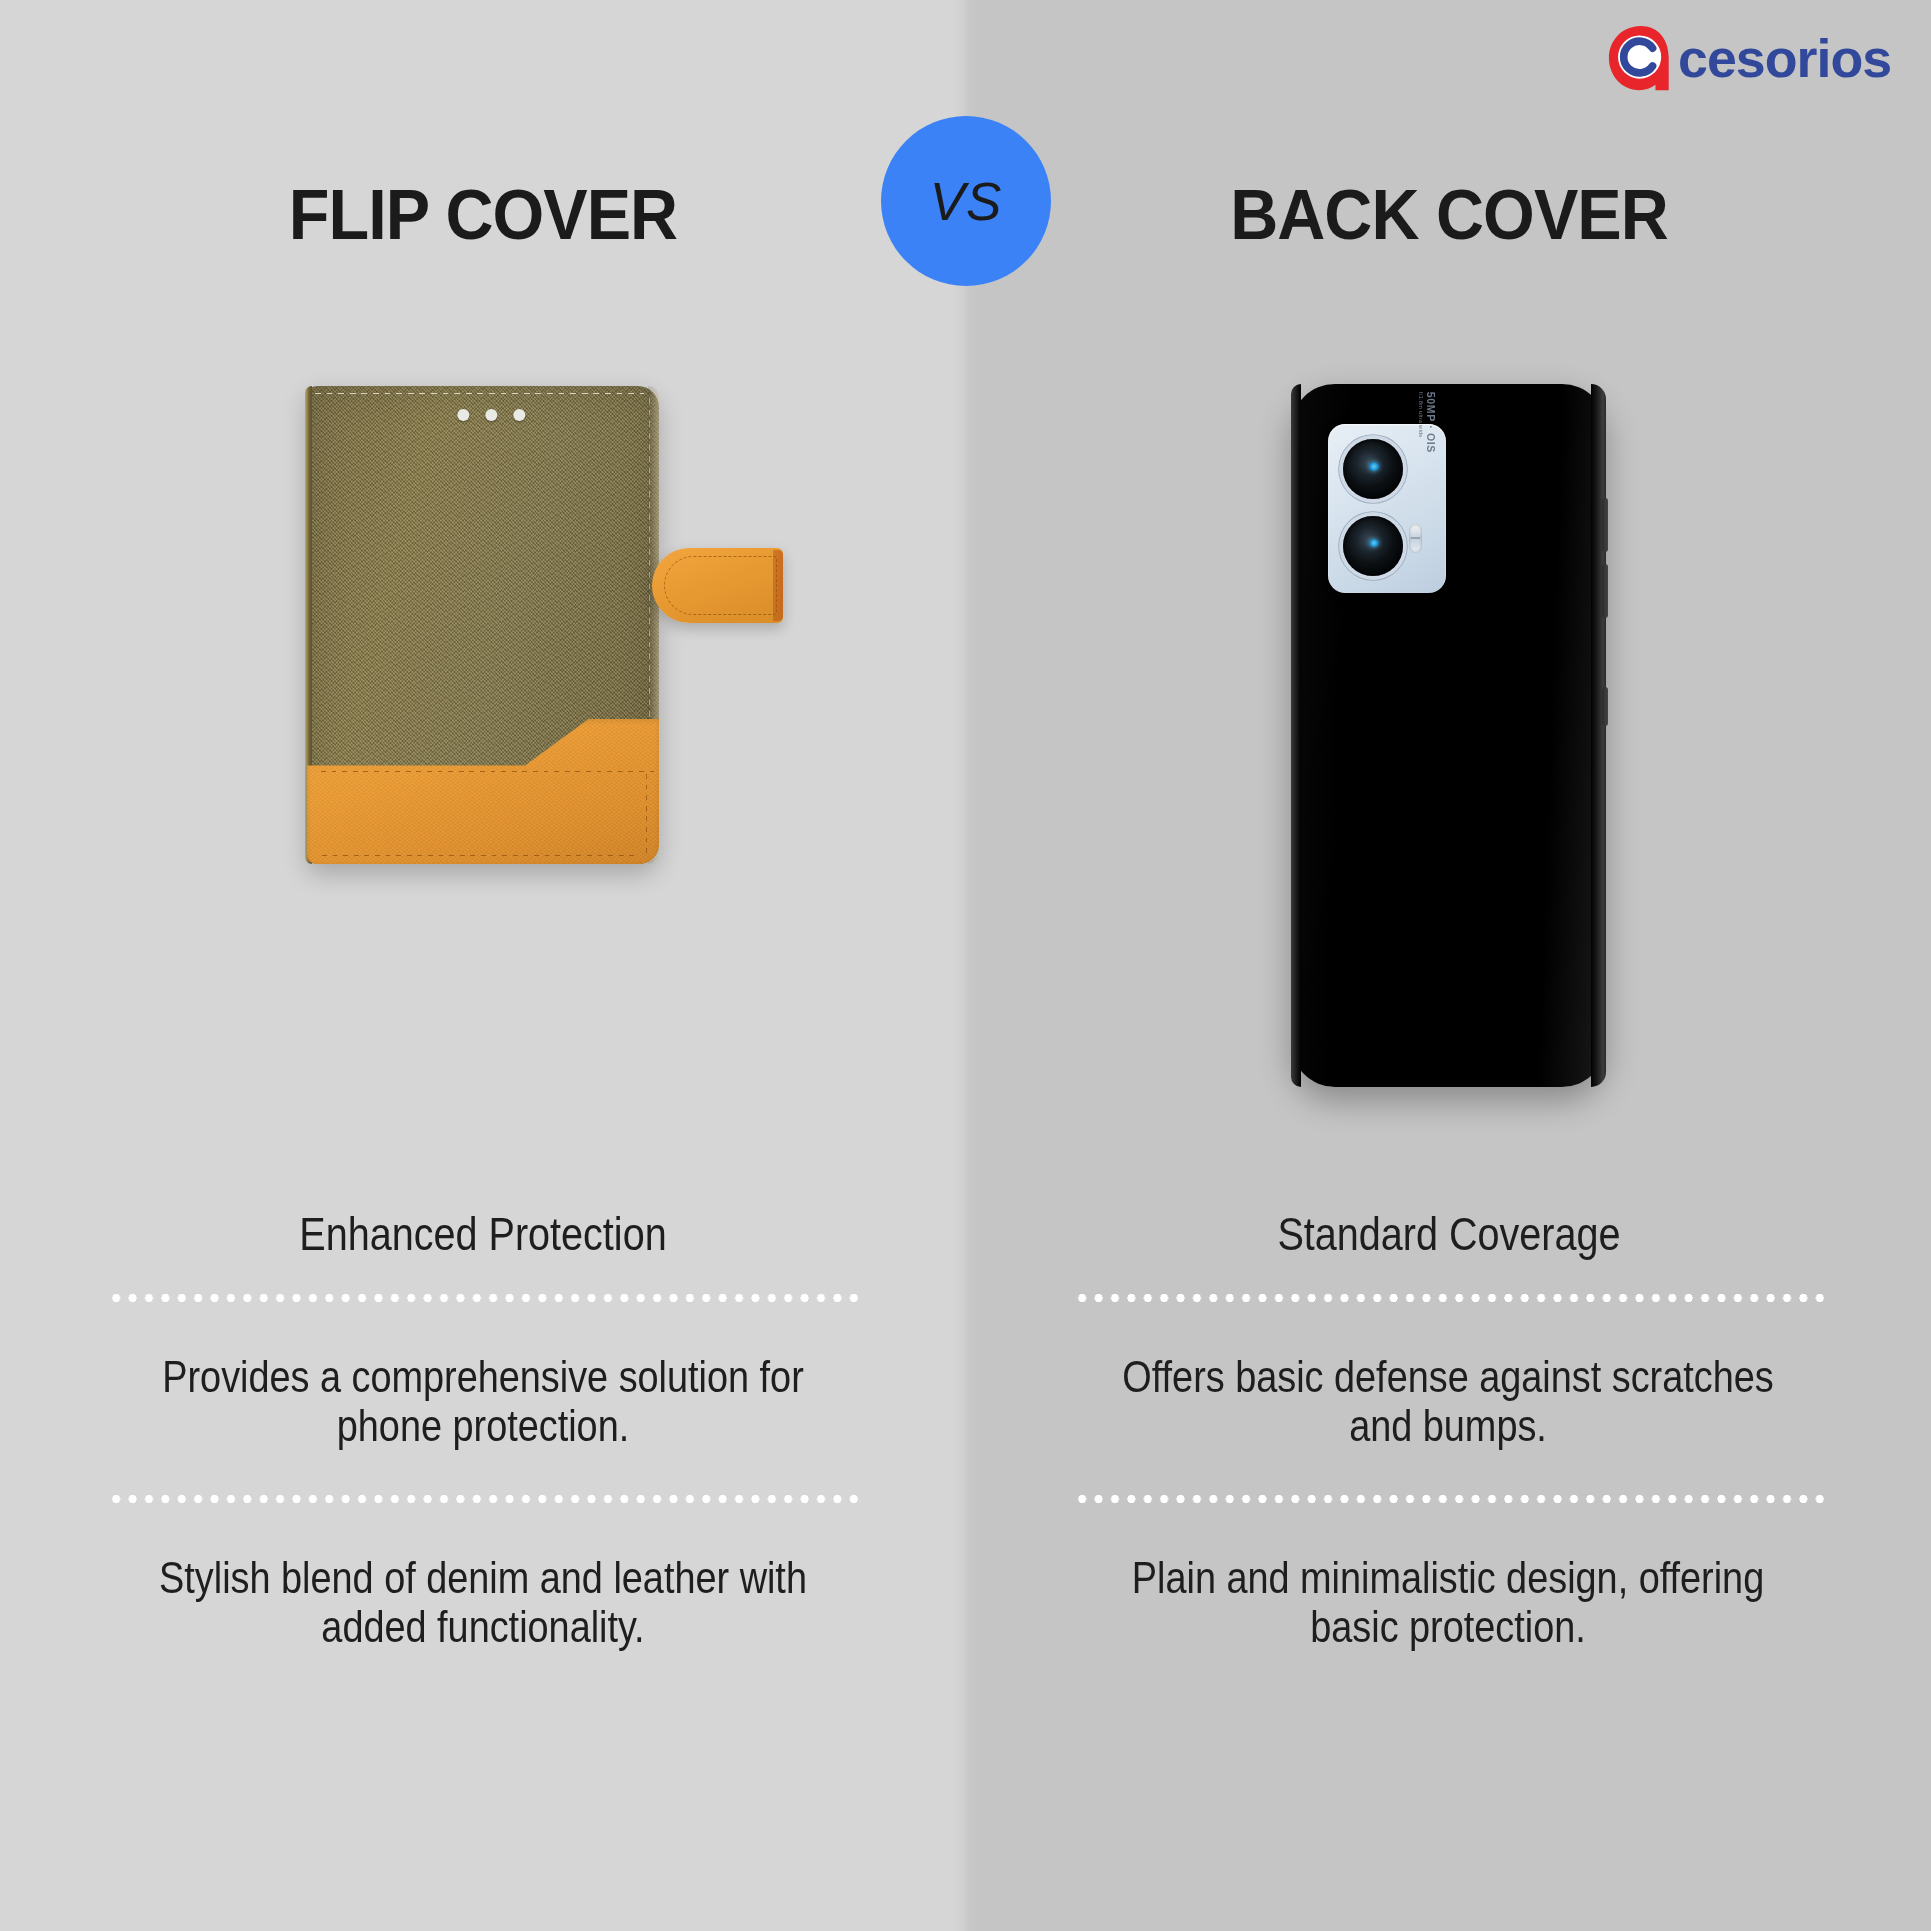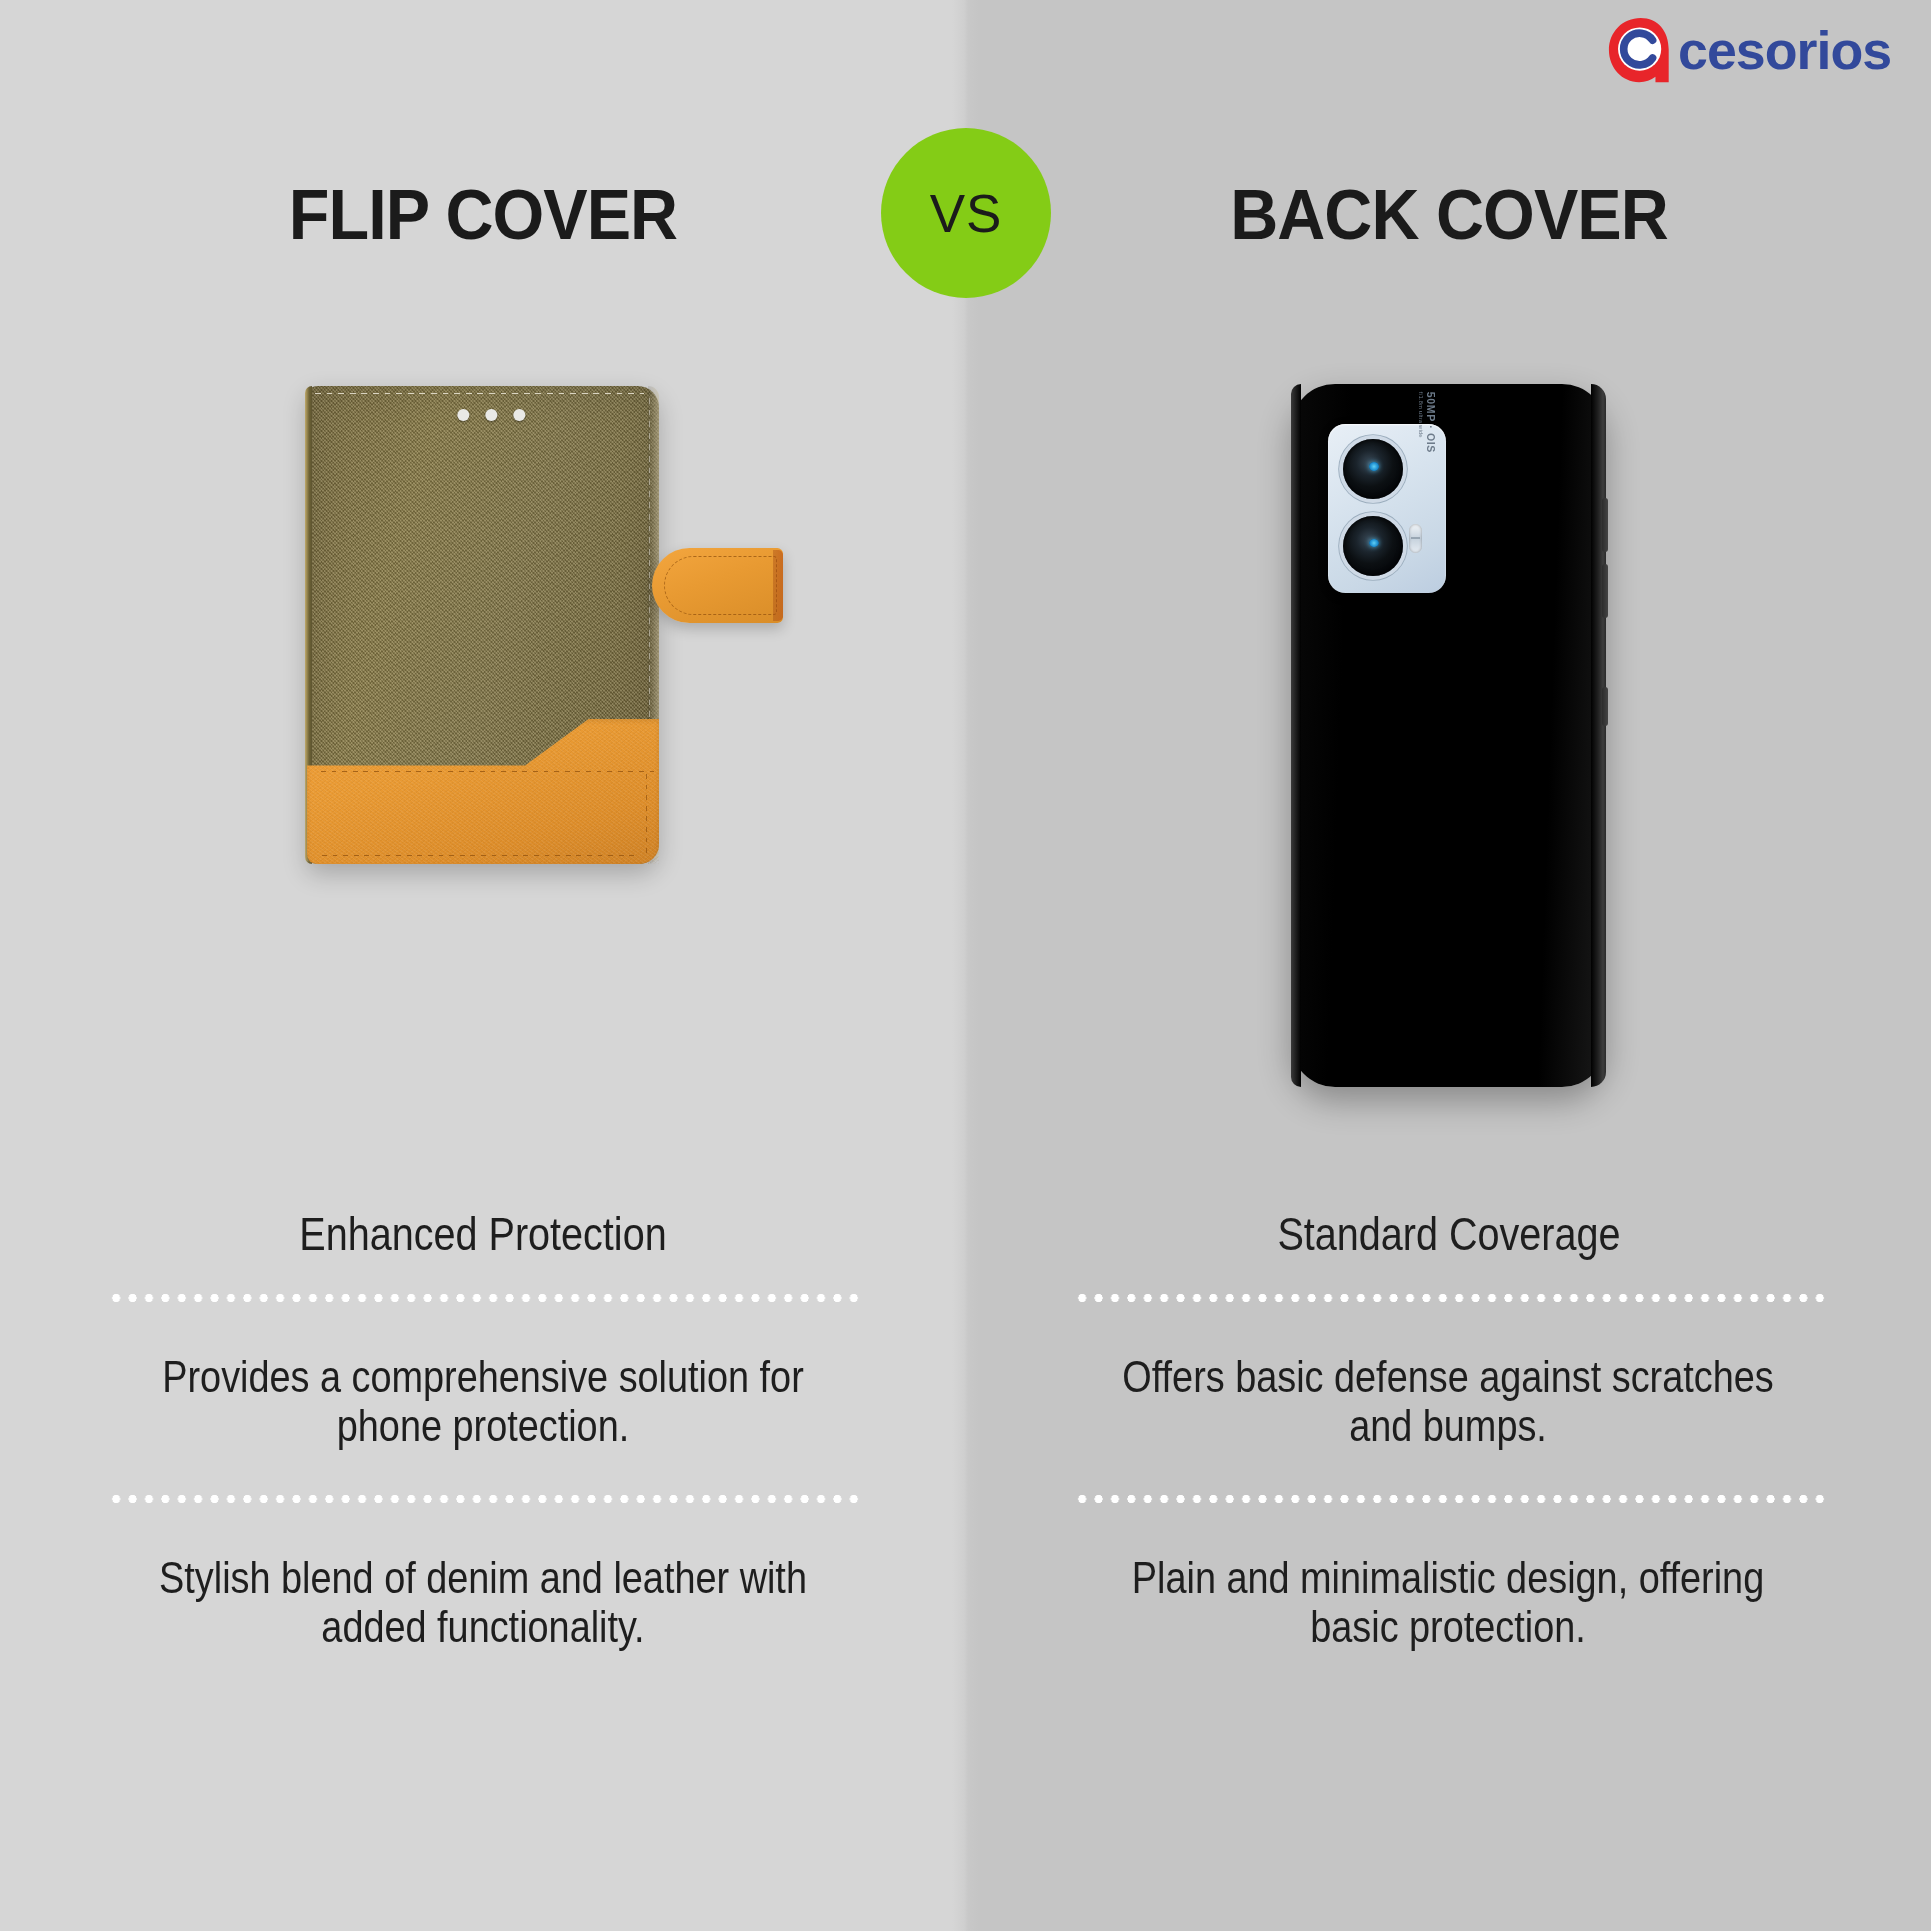--- a/index.html
+++ b/index.html
@@ -12,40 +12,41 @@
   }
 
   
   #stage { position:absolute; inset:0; }
   .bg-left  { position:absolute; left:0;    top:0; width:966px; height:1931px; background:#d6d6d6; }
   .bg-right { position:absolute; left:966px; top:0; width:966px; height:1931px; background:#c5c5c5; }
   .bg-seam  { position:absolute; left:952px; top:0; width:27px; height:1931px;
               background:linear-gradient(90deg,#d6d6d6 0%,#cfcfcf 45%,#c8c8c8 60%,#c5c5c5 100%); }
 
   
-  #logo { position:absolute; right:37px; top:15px; height:71px; display:flex; align-items:center;text-align:center; }
+  #logo { position:absolute; right:37px; top:23px; height:71px; display:flex; align-items:center;text-align:center; }
   #logo svg { display:block; }
 
   
   .col-title {
     position:absolute; top:169px; height:92px;
     display:flex; align-items:center; justify-content:center;
     font-weight:bold; font-size:70px; letter-spacing:-1px;
     color:#1b1b1b; white-space:nowrap;
     font-family:"Liberation Sans", sans-serif;
     transform:scaleX(0.95); transform-origin:center;
   }
   #title-left  { left:0px;    width:966px; }
   #title-right { left:966px; width:966px; }
 
   #vs-badge {
-    position:absolute; left:881px; top:128px; width:170px; height:170px;
-    border-radius:50%; background:#84cc16;
+    position:absolute; left:881px; top:116px; width:170px; height:170px;
+    border-radius:50%; background:#3b82f6;
     display:flex; align-items:center; justify-content:center;
     z-index:6;
+    font-style:italic;
   }
   #vs-badge span { font-size:53px; color:#1b1b1b; letter-spacing:1px; }
 
   
   .product { position:absolute; }
 
   
   #flip-cover {
     left:307px; top:386px; width:352px; height:478px;
     border-radius:9.7px 21px 21px 9.7px;

